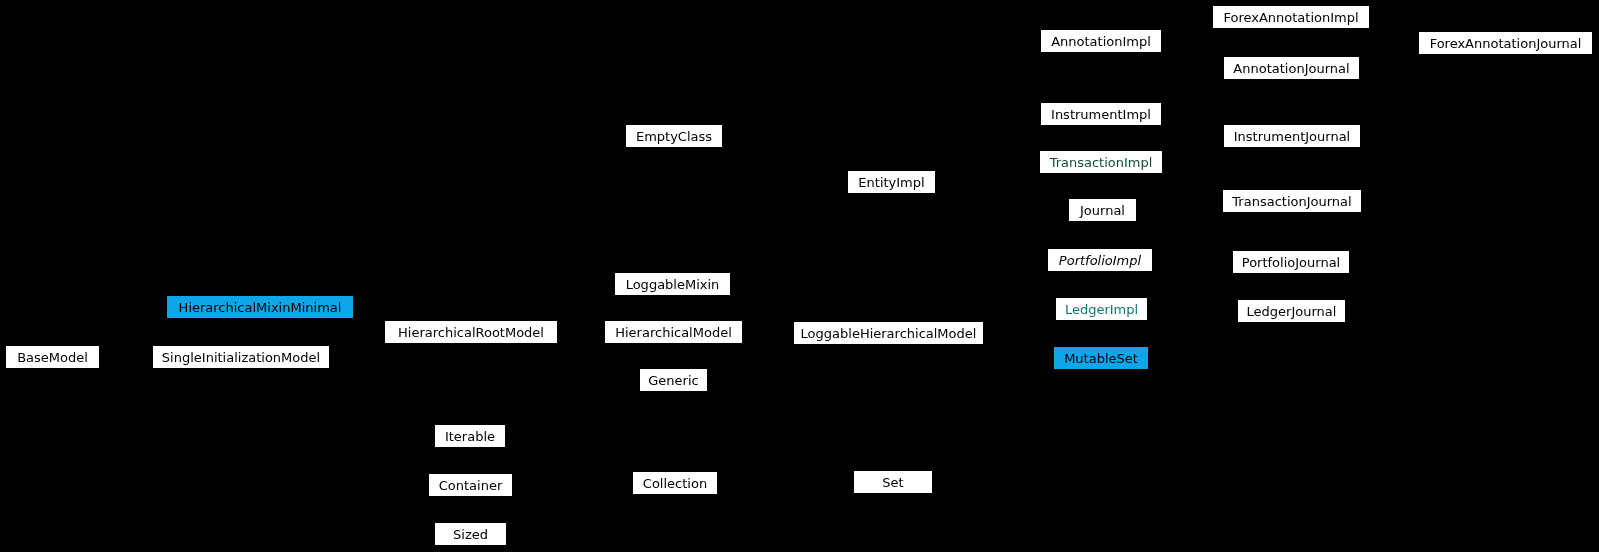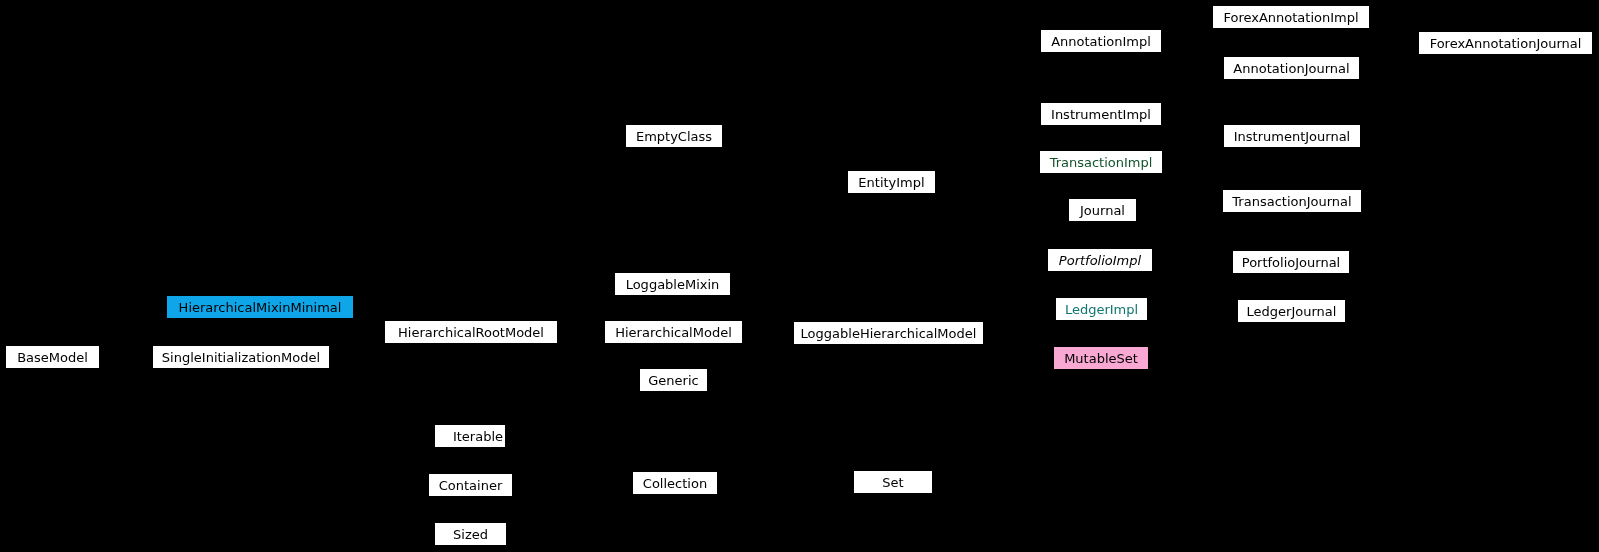--- a/index.html
+++ b/index.html
@@ -40,21 +40,21 @@
     </div>
     <div class="class-node" style="left: 166px; top: 295px; width: 188px; height: 24px; background: #0ea5e9; color: rgb(0, 0, 0); align-items: center;">
       <span>HierarchicalMixinMinimal</span>
     </div>
     <div class="class-node" style="left: 152px; top: 345px; width: 178px; height: 24px; background: rgb(255, 255, 255); color: rgb(0, 0, 0);">
       <span>SingleInitializationModel</span>
     </div>
     <div class="class-node" style="left: 384px; top: 320px; width: 174px; height: 24px; background: rgb(255, 255, 255); color: rgb(0, 0, 0);">
       <span>HierarchicalRootModel</span>
     </div>
-    <div class="class-node" style="left: 434px; top: 424px; width: 72px; height: 24px; background: rgb(255, 255, 255); color: rgb(0, 0, 0); justify-content: flex-end;">
+    <div class="class-node" style="left: 434px; top: 424px; width: 72px; height: 24px; background: rgb(255, 255, 255); color: rgb(0, 0, 0);">
       <span>Iterable</span>
     </div>
     <div class="class-node" style="left: 428px; top: 473px; width: 85px; height: 24px; background: rgb(255, 255, 255); color: rgb(0, 0, 0);">
       <span>Container</span>
     </div>
     <div class="class-node" style="left: 434px; top: 522px; width: 73px; height: 24px; background: rgb(255, 255, 255); color: rgb(0, 0, 0);">
       <span>Sized</span>
     </div>
     <div class="class-node" style="left: 625px; top: 124px; width: 98px; height: 24px; background: rgb(255, 255, 255); color: rgb(0, 0, 0);">
       <span>EmptyClass</span>
@@ -91,21 +91,21 @@
     </div>
     <div class="class-node" style="left: 1068px; top: 198px; width: 69px; height: 24px; background: rgb(255, 255, 255); color: rgb(0, 0, 0);">
       <span>Journal</span>
     </div>
     <div class="class-node" style="left: 1047px; top: 248px; width: 106px; height: 24px; background: rgb(255, 255, 255); color: rgb(0, 0, 0); font-style: italic;">
       <span>PortfolioImpl</span>
     </div>
     <div class="class-node" style="left: 1055px; top: 297px; width: 93px; height: 24px; background: rgb(255, 255, 255); color: #0f766e;">
       <span>LedgerImpl</span>
     </div>
-    <div class="class-node" style="left: 1053px; top: 346px; width: 96px; height: 24px; background: #f9a8d4; color: rgb(0, 0, 0); align-items: center;">
+    <div class="class-node" style="left: 1053px; top: 346px; width: 96px; height: 24px; background: #0ea5e9; color: rgb(0, 0, 0); align-items: center;">
       <span>MutableSet</span>
     </div>
     <div class="class-node" style="left: 1212px; top: 5px; width: 158px; height: 24px; background: rgb(255, 255, 255); color: rgb(0, 0, 0);">
       <span>ForexAnnotationImpl</span>
     </div>
     <div class="class-node" style="left: 1223px; top: 56px; width: 137px; height: 24px; background: rgb(255, 255, 255); color: rgb(0, 0, 0);">
       <span>AnnotationJournal</span>
     </div>
     <div class="class-node" style="left: 1223px; top: 124px; width: 138px; height: 24px; background: rgb(255, 255, 255); color: rgb(0, 0, 0);">
       <span>InstrumentJournal</span>

